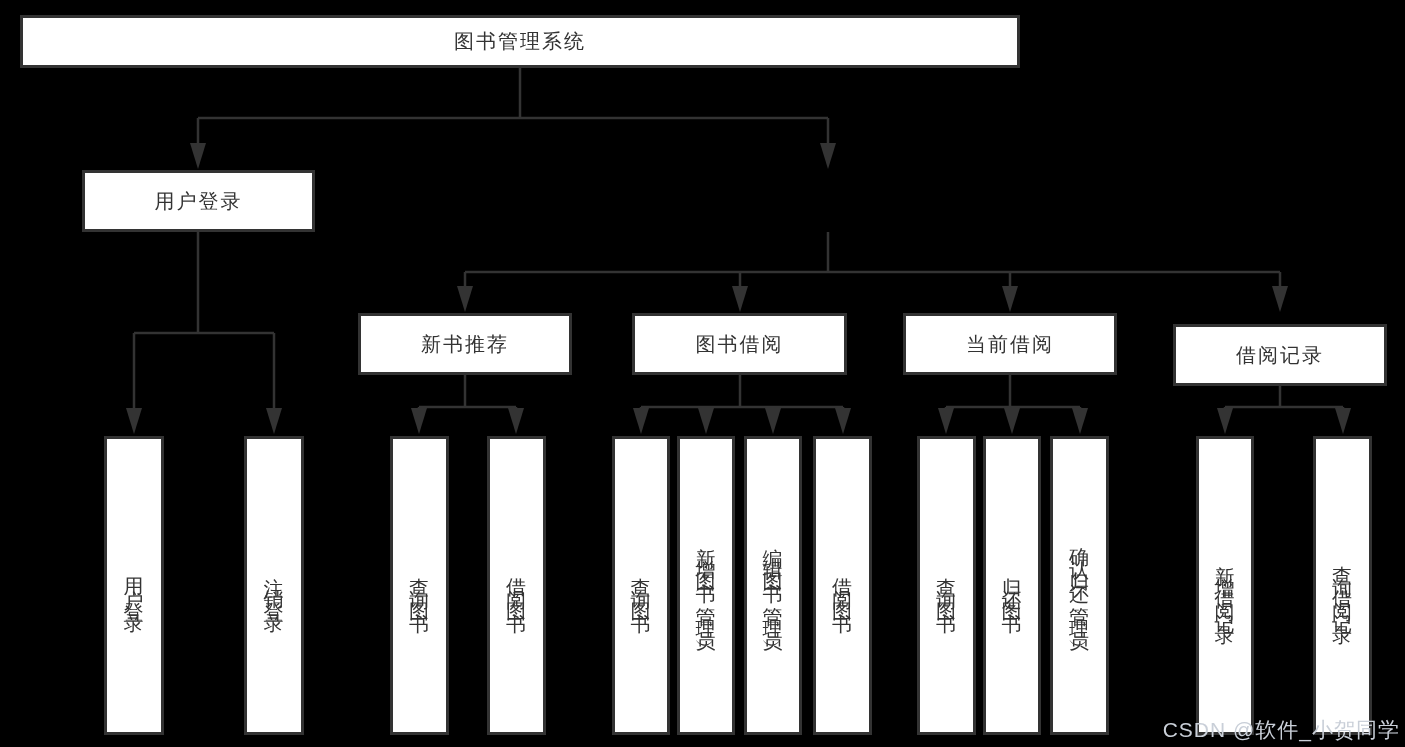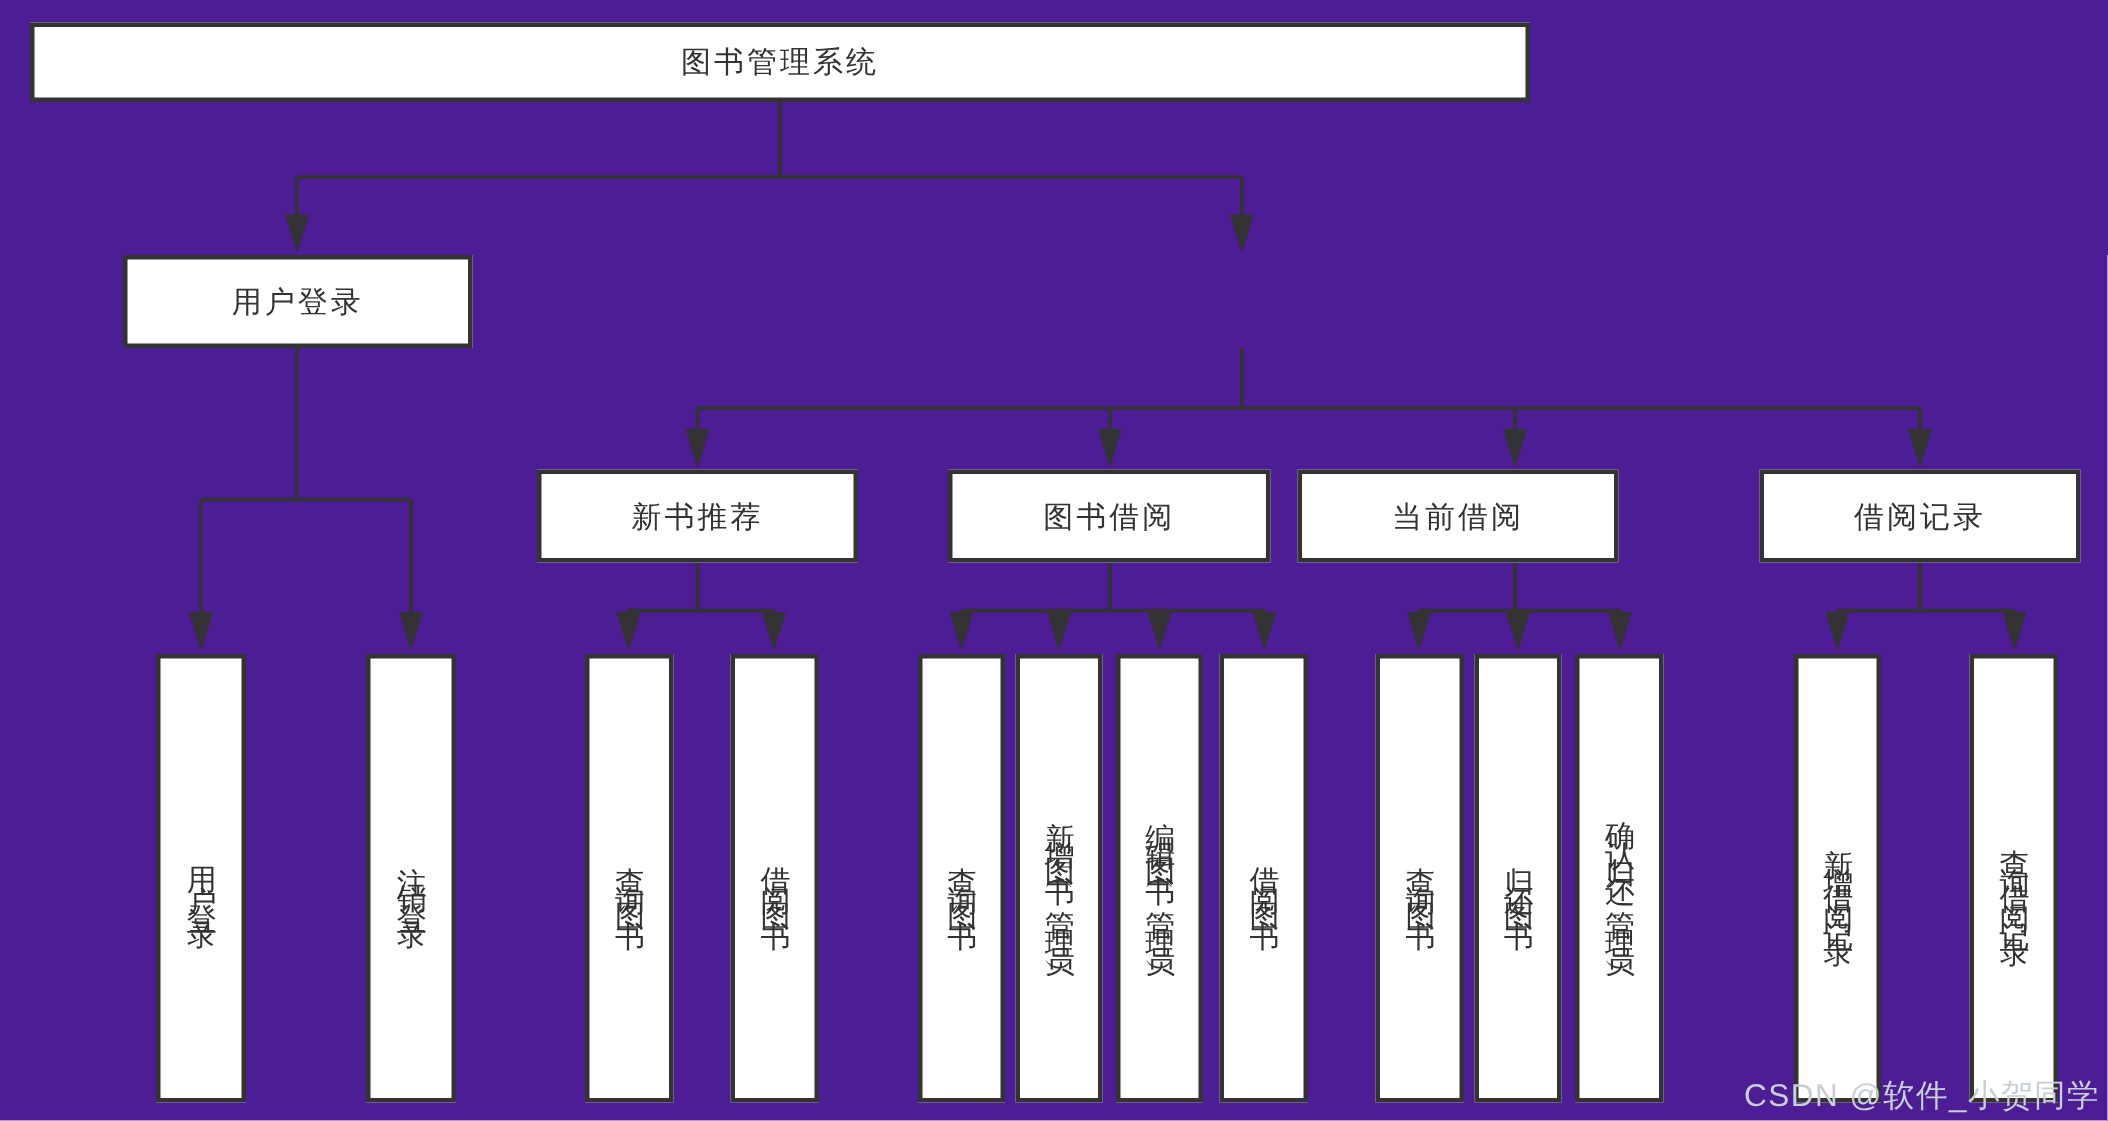--- a/index.html
+++ b/index.html
@@ -1,17 +1,17 @@
 <!DOCTYPE html>
 <html><head>
 <meta charset="utf-8">
 <style>
   html,body{margin:0;padding:0;background:#ffffff;}
   .stage{
-    position:relative;width:1405px;height:747px;background:#4c1d95;
+    position:relative;width:1405px;height:747px;background:#000000;
     font-family:"Liberation Sans",sans-serif;color:#333333;overflow:hidden;
   }
   .connectors{position:absolute;left:0;top:0;z-index:0;}
   .node{
     position:absolute;box-sizing:border-box;border:3px solid #333333;background:#ffffff;
     display:flex;align-items:center;justify-content:center;z-index:1;
   }
   .node.h span{font-size:20px;letter-spacing:2px;white-space:nowrap;color:#333333;}
   .node.v span{
     writing-mode:vertical-rl;text-orientation:mixed;
@@ -67,24 +67,24 @@
   <div class="node h" style="left:82px;top:170px;width:233px;height:62px">
     <span>用户登录</span>
   </div>
 
   <div class="node h" style="left:632px;top:313px;width:215px;height:62px">
     <span>图书借阅</span>
   </div>
   <div class="node h" style="left:358px;top:313px;width:214px;height:62px">
     <span>新书推荐</span>
   </div>
-  <div class="node h" style="left:865px;top:313px;width:214px;height:62px">
+  <div class="node h" style="left:903px;top:313px;width:214px;height:62px">
     <span>当前借阅</span>
   </div>
-  <div class="node h" style="left:1173px;top:313px;width:214px;height:62px">
+  <div class="node h" style="left:1173px;top:324px;width:214px;height:62px">
     <span>借阅记录</span>
   </div>
 
   <div class="node v" style="left:104px;top:436px;width:60px;height:299px">
     <span>用户登录</span>
   </div>
   <div class="node v" style="left:244px;top:436px;width:60px;height:299px">
     <span>注销登录</span>
   </div>
 

